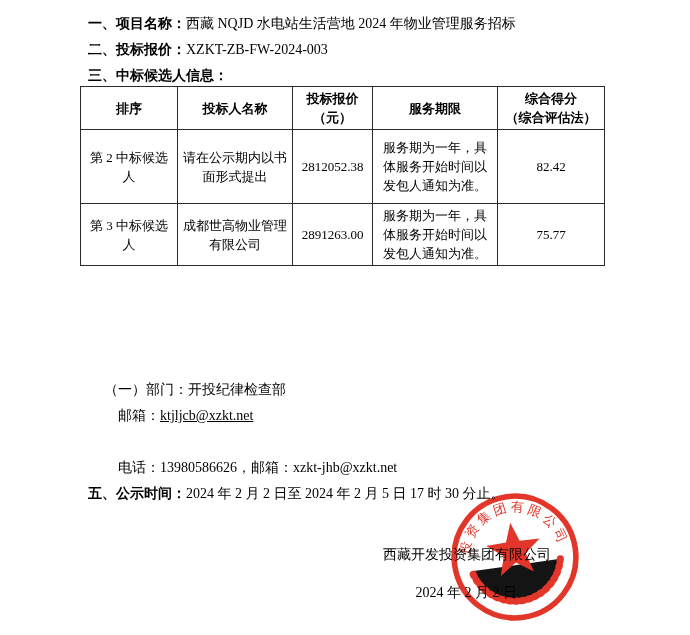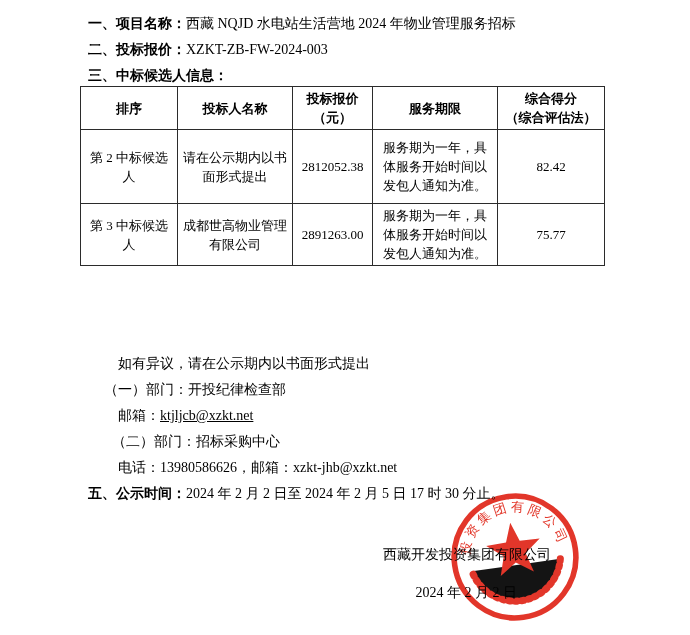--- a/index.html
+++ b/index.html
@@ -88,26 +88,24 @@
       <tr>
         <td>第 3 中标候选人</td>
         <td style="white-space:normal">成都世高物业管理有限公司</td>
         <td>2891263.00</td>
         <td class="period" style="white-space:normal">服务期为一年，具体服务开始时间以发包人通知为准。</td>
         <td>75.77</td>
       </tr>
     </tbody>
   </table>
 
-  <div class="abs" style="left:118px;top:355px;">如有异议，请在公示期内以书面形式提出</div>
   <div class="abs" style="left:104px;top:381px;">（一）部门：开投纪律检查部</div>
   <div class="abs" style="left:118px;top:407px;">
     <span>邮箱：</span><span class="underline">ktjljcb@xzkt.net</span>
   </div>
-  <div class="abs" style="left:112px;top:433px;">（二）部门：招标采购中心</div>
   <div class="abs" style="left:118px;top:459px;">
     <span>电话：13980586626，邮箱：</span><span>xzkt-jhb@xzkt.net</span>
   </div>
 
   <div class="abs" style="left:88px;top:485px;">
     <span class="bold">五、公示时间：</span><span>2024 年 2 月 2 日至 2024 年 2 月 5 日 17 时 30 分止。</span>
   </div>
 
   <div class="abs company-line">西藏开发投资集团有限公司</div>
   <div class="abs date-line">2024 年 2 月 2 日</div>

